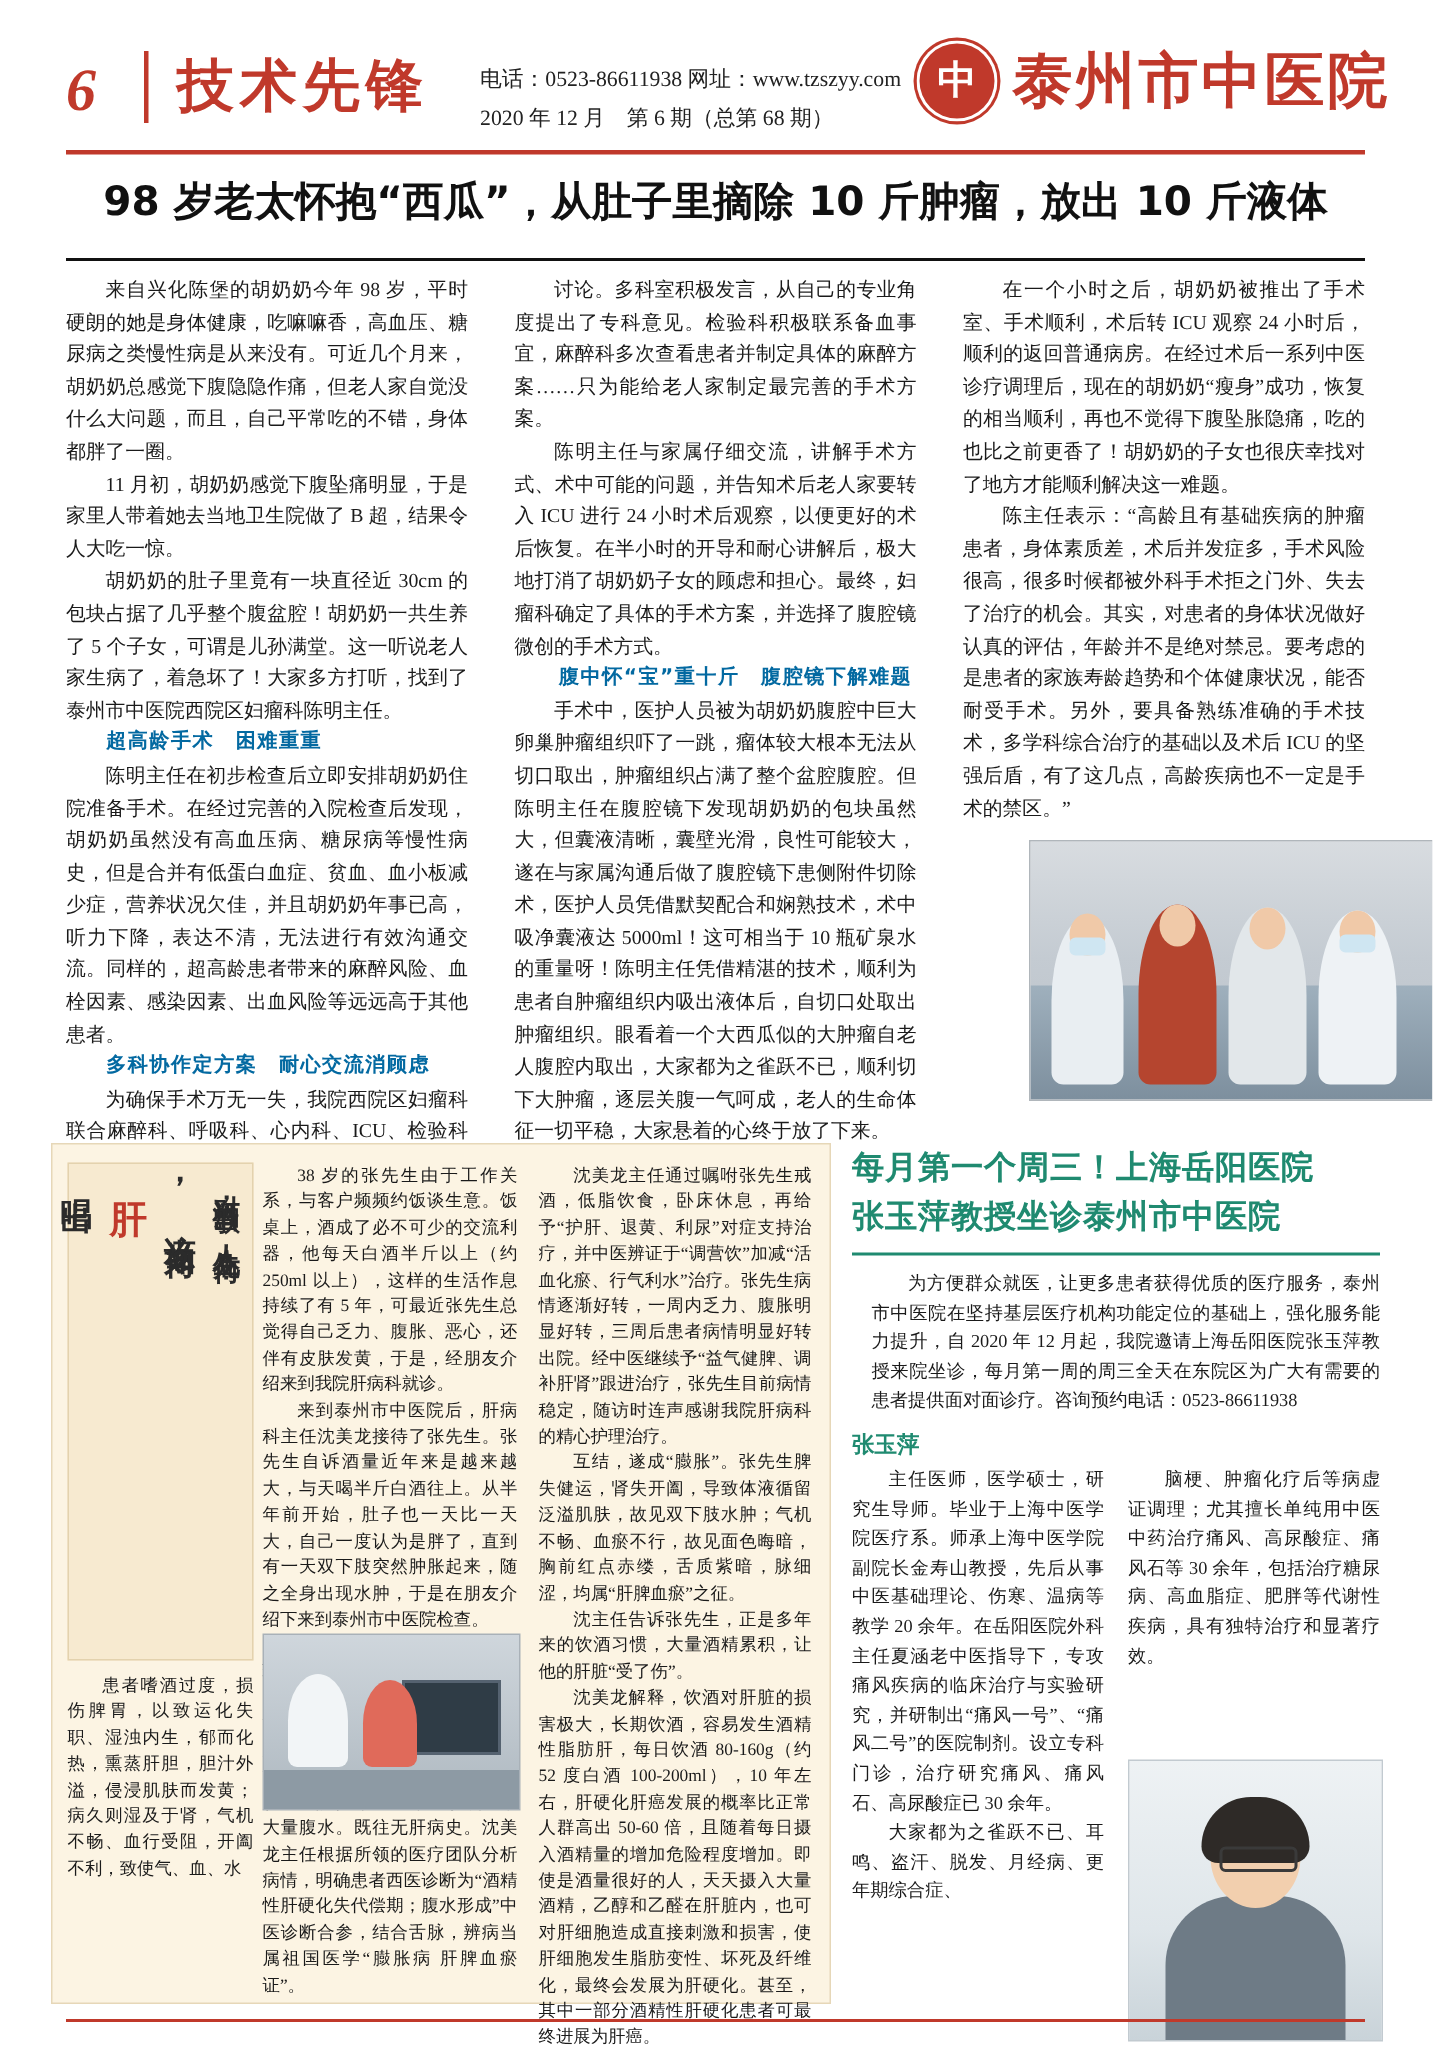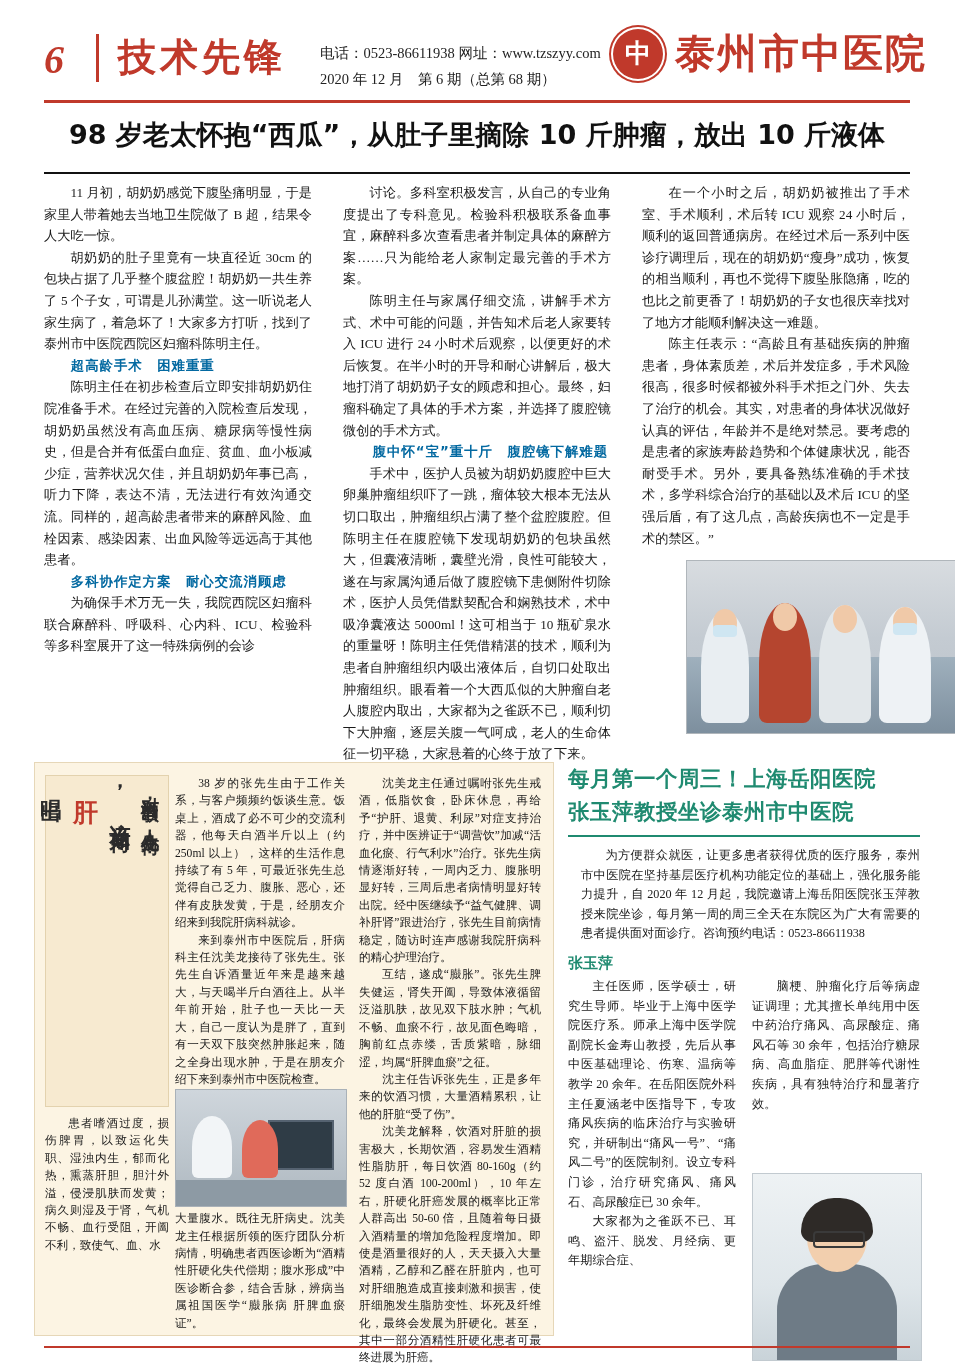--- a/index.html
+++ b/index.html
@@ -103,20 +103,21 @@
     </div>
     <div class="head-bottom-rule"></div>
   </div>
 
   <div class="headline">98 岁老太怀抱“西瓜”，从肚子里摘除 10 斤肿瘤，放出 10 斤液体</div>
   <div class="headline-rule"></div>
 
   <div class="top-article">
 
     <div class="col col1">
+      <p>来自兴化陈堡的胡奶奶今年 98 岁，平时硬朗的她是身体健康，吃嘛嘛香，高血压、糖尿病之类慢性病是从来没有。可近几个月来，胡奶奶总感觉下腹隐隐作痛，但老人家自觉没什么大问题，而且，自己平常吃的不错，身体都胖了一圈。</p>
       <p>11 月初，胡奶奶感觉下腹坠痛明显，于是家里人带着她去当地卫生院做了 B 超，结果令人大吃一惊。</p>
       <p>胡奶奶的肚子里竟有一块直径近 30cm 的包块占据了几乎整个腹盆腔！胡奶奶一共生养了 5 个子女，可谓是儿孙满堂。这一听说老人家生病了，着急坏了！大家多方打听，找到了泰州市中医院西院区妇瘤科陈明主任。</p>
       <p class="subhead">超高龄手术　困难重重</p>
       <p>陈明主任在初步检查后立即安排胡奶奶住院准备手术。在经过完善的入院检查后发现，胡奶奶虽然没有高血压病、糖尿病等慢性病史，但是合并有低蛋白血症、贫血、血小板减少症，营养状况欠佳，并且胡奶奶年事已高，听力下降，表达不清，无法进行有效沟通交流。同样的，超高龄患者带来的麻醉风险、血栓因素、感染因素、出血风险等远远高于其他患者。</p>
       <p class="subhead">多科协作定方案　耐心交流消顾虑</p>
       <p>为确保手术万无一失，我院西院区妇瘤科联合麻醉科、呼吸科、心内科、ICU、检验科等多科室展开了这一特殊病例的会诊</p>
     </div>
 
     <div class="col col2">
       <p>讨论。多科室积极发言，从自己的专业角度提出了专科意见。检验科积极联系备血事宜，麻醉科多次查看患者并制定具体的麻醉方案……只为能给老人家制定最完善的手术方案。</p>

